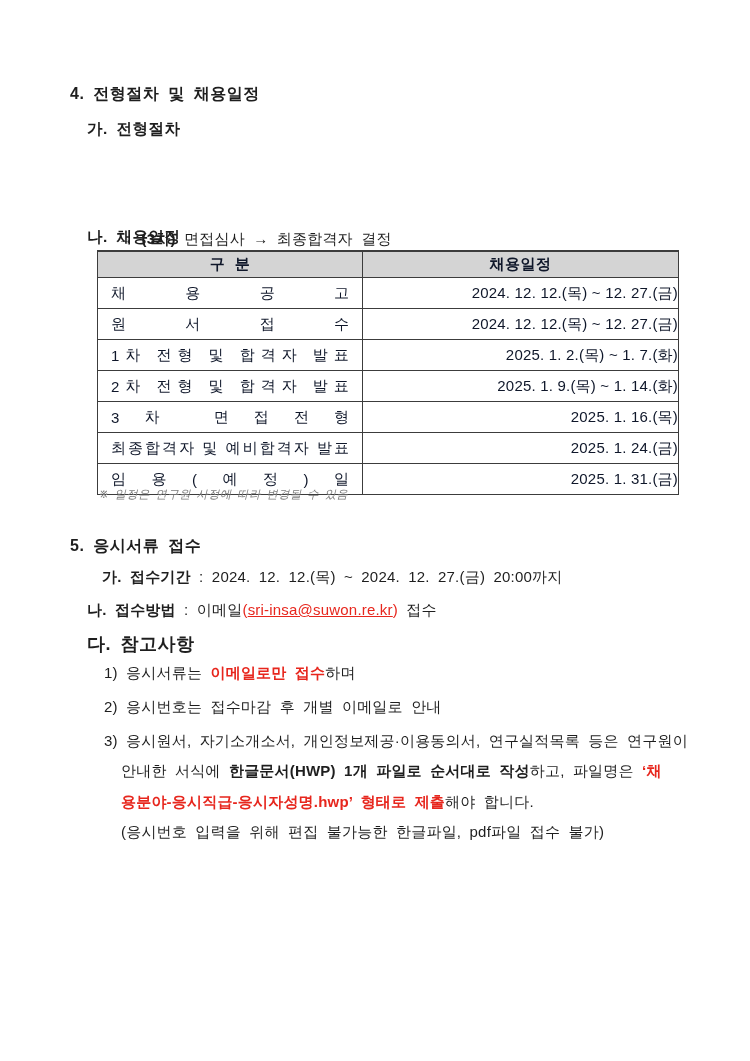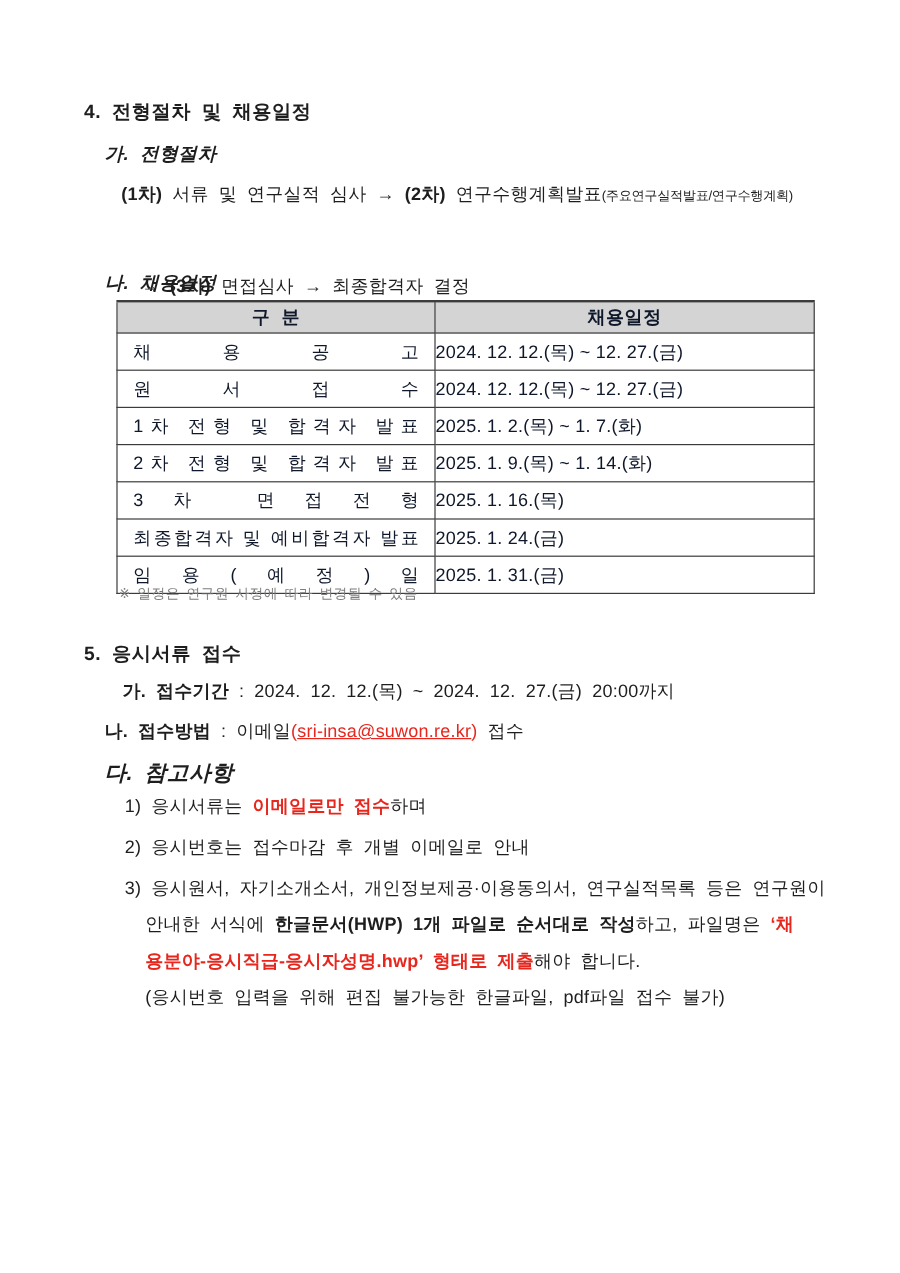--- a/index.html
+++ b/index.html
@@ -14,36 +14,37 @@
 
   .line {
     position: absolute;
     white-space: nowrap;
     font-size: 15px;
     line-height: 1.35;
     word-spacing: 4px;
     letter-spacing: 0.2px;
   }
   .h-main { font-size: 16px; font-weight: bold; letter-spacing: 0.5px; }
-  .h-sub  { font-size: 15.5px; font-weight: bold; letter-spacing: 0.5px; font-style: italic; }
+  .h-sub  { font-size: 15.5px; font-weight: bold; letter-spacing: 0.5px; }
 
   .seg-n  { }
   .seg-b  { font-weight: bold; }
   .seg-r  { font-weight: bold; color: var(--red); }
   .seg-rd { color: var(--red); }
   .seg-u  { color: var(--red); text-decoration: underline; cursor: pointer; }
   .seg-sm { font-size: 11px; letter-spacing: -0.3px; word-spacing: 0; }
 
   .note {
     position: absolute;
     font-size: 11.5px;
     color: var(--gray);
     letter-spacing: 0.3px;
     word-spacing: 2px;
     white-space: nowrap;
+    font-style: italic;
   }
 
   table.sched {
     position: absolute;
     left: 97px; top: 250px;
     width: 581px;
     border-collapse: collapse;
     table-layout: fixed;
     border: 1px solid var(--border);
     border-top: 2px solid var(--border);
@@ -56,40 +57,39 @@
   }
   table.sched th {
     height: 25px;
     background: var(--headbg);
     font-weight: bold;
     text-align: center;
     white-space: pre;
     letter-spacing: 0.5px;
   }
   table.sched td { height: 30px; }
-  td.val { text-align: left; letter-spacing: 0.2px; }
+  td.val { text-align: right; letter-spacing: 0.2px; }
   .dist {
     display: flex;
     justify-content: space-between;
     align-items: center;
     padding: 0 13px;
     height: 100%;
   }
   .dist span { display: inline-block; min-width: 4px; text-align: center; }
 </style>
 </head>
 <body>
 
 <div id="page">
 
   <div class="line h-main" style="left:70px; top:83px;">4. 전형절차 및 채용일정</div>
 
   <div class="line h-sub" style="left:87px; top:119px;">가. 전형절차</div>
 
-  <div class="line" style="left:101px; top:153px;"><span class="seg-b">(1차)</span><span class="seg-n"> 서류 및 연구실적 심사 → </span><span class="seg-b">(2차)</span><span class="seg-n"> 연구수행계획발표</span><span class="seg-sm">(주요연구실적발표/연구수행계획)</span></div>
 
   <div class="line" style="left:118px; top:189px;margin-top:40px;"><span class="seg-n">→ </span><span class="seg-b">(3차)</span><span class="seg-n"> 면접심사 → 최종합격자 결정</span></div>
 
   <div class="line h-sub" style="left:87px; top:227px;">나. 채용일정</div>
 
   <table class="sched">
     <colgroup>
         <col style="width:265px">
         <col style="width:316px">
       </colgroup>

